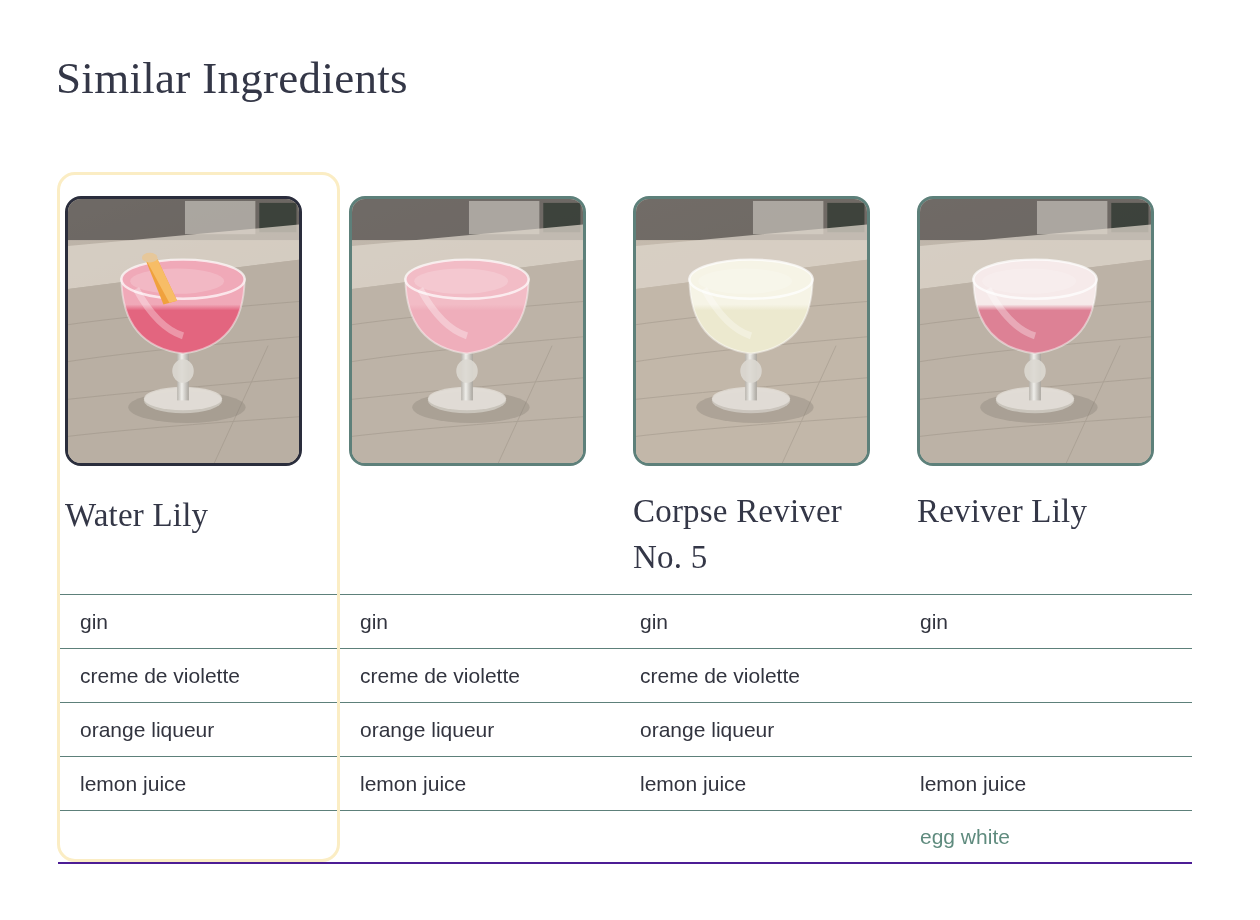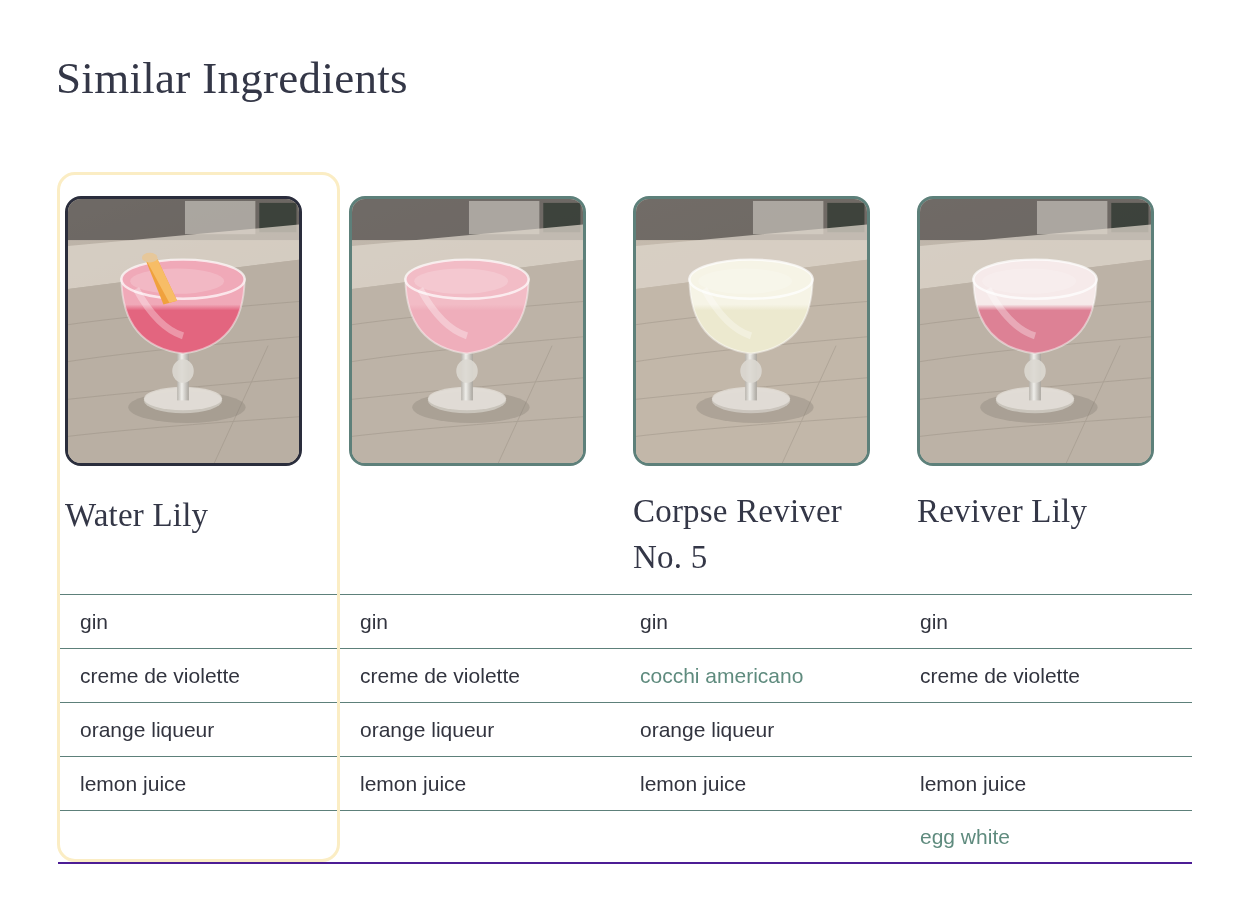--- a/index.html
+++ b/index.html
@@ -351,21 +351,20 @@
   <div class="ing-table">
       <div class="ing-row">
         <div class="ing-cell">gin</div>
         <div class="ing-cell">gin</div>
         <div class="ing-cell">gin</div>
         <div class="ing-cell">gin</div>
       </div>
       <div class="ing-row">
         <div class="ing-cell">creme de violette</div>
         <div class="ing-cell">creme de violette</div>
-        <div class="ing-cell diff">cocchi americano</div>
         <div class="ing-cell">creme de violette</div>
       </div>
       <div class="ing-row">
         <div class="ing-cell">orange liqueur</div>
         <div class="ing-cell">orange liqueur</div>
         <div class="ing-cell">orange liqueur</div>
       </div>
       <div class="ing-row">
         <div class="ing-cell">lemon juice</div>
         <div class="ing-cell">lemon juice</div>

